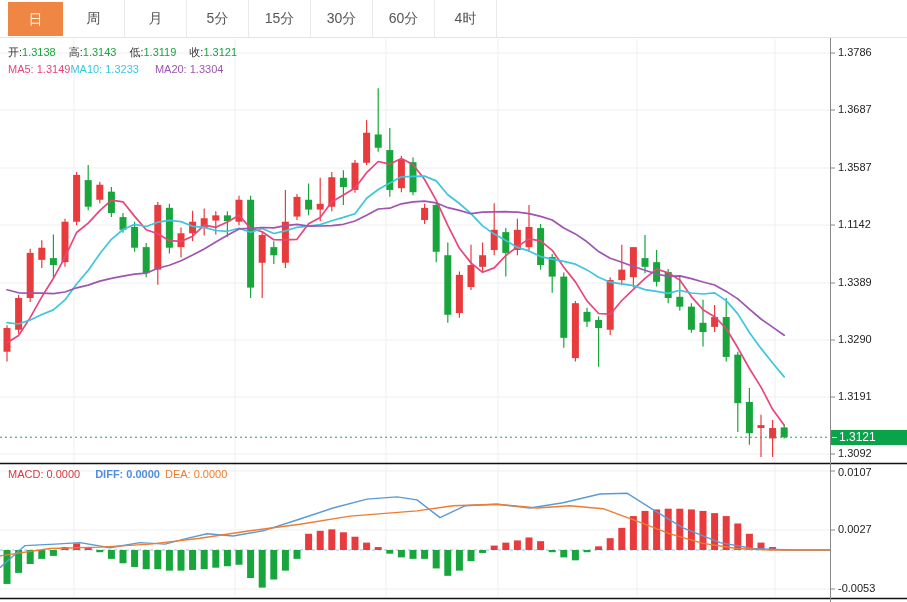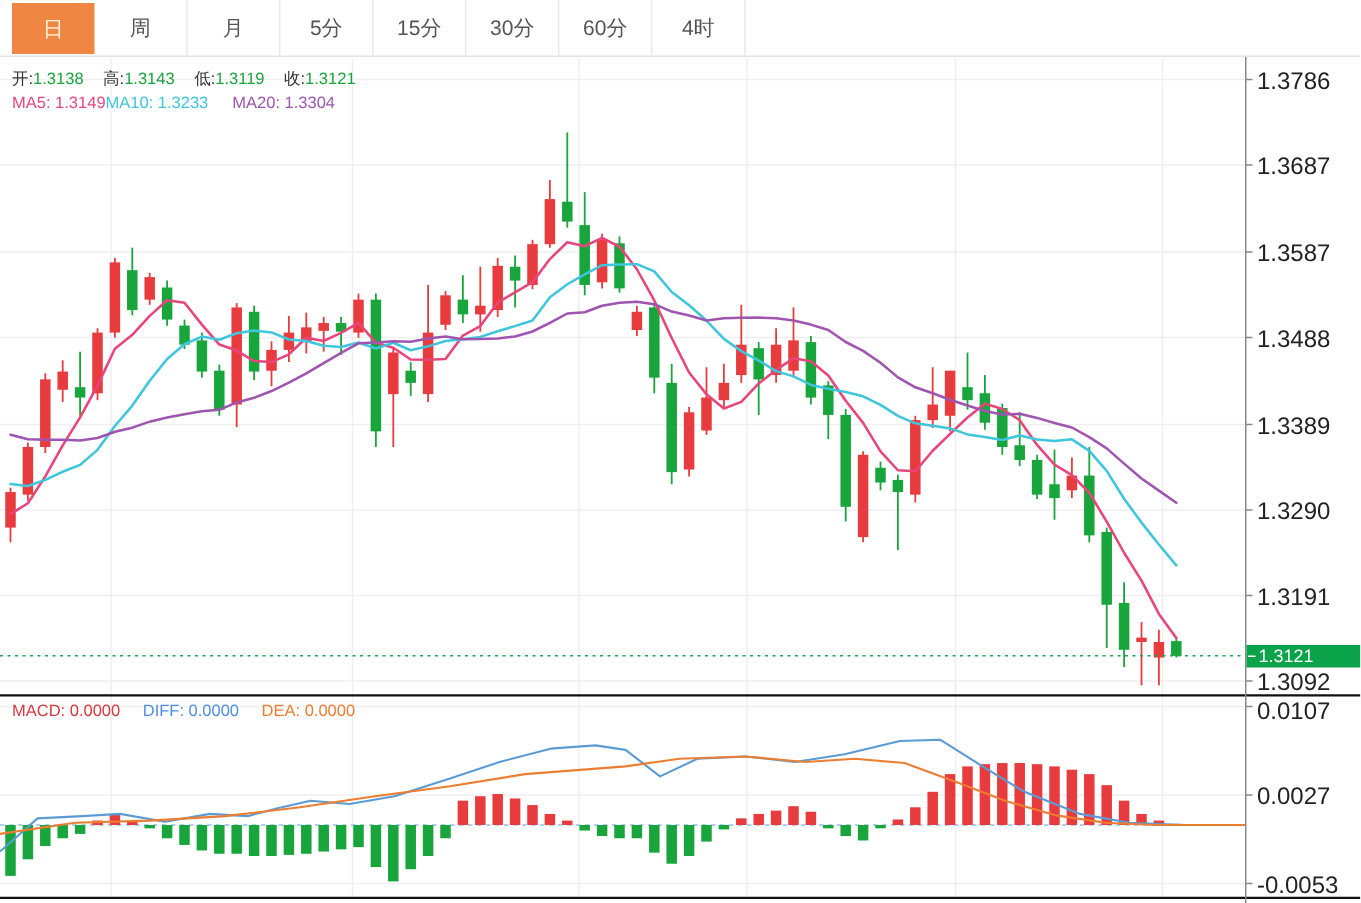--- a/index.html
+++ b/index.html
@@ -15,23 +15,23 @@
   .legend{position:absolute;z-index:3;font-size:11px;white-space:nowrap;}
   .ohlc-legend{left:8px;top:45px;}
   .ohlc-legend .lbl{color:var(--legend-label);}
   .ohlc-legend .val{color:var(--legend-green);margin-right:13px;}
   .ma-legend{left:8px;top:63px;}
   .ma-legend .ma5{color:var(--ma5);}
   .ma-legend .ma10{color:var(--ma10);margin-right:16px;margin-top:34px;}
   .ma-legend .ma20{color:var(--ma20);}
   .macd-legend{left:8px;top:468px;}
   .macd-legend .m-macd{color:var(--macd-red);margin-right:15px;}
-  .macd-legend .m-diff{color:var(--macd-blue);margin-right:15px;}
+  .macd-legend .m-diff{color:var(--macd-blue);margin-right:5px;font-weight:bold;}
   .macd-legend .m-dea{color:var(--macd-orange);}
-  .axis-label{position:absolute;left:838px;font-size:16px;color:#222;z-index:2;white-space:nowrap;}
+  .axis-label{position:absolute;left:838px;font-size:11px;color:#222;z-index:2;white-space:nowrap;}
   .price-badge{position:absolute;left:831px;width:76px;height:15px;background:var(--badge-bg);
        color:#fff;font-size:12px;line-height:15px;z-index:4;padding-left:8px;box-sizing:border-box;}
   .badge-tick{position:absolute;left:1px;top:7px;width:5px;height:1px;background:#fff;}
 </style>
 </head>
 <body>
 
 <div class="app">
 
   <svg id="chart-svg" width="907" height="602" viewBox="0 0 907 602">
@@ -299,21 +299,21 @@
   </div>
 
   <div class="legend macd-legend">
     <span class="m-macd">MACD: 0.0000</span><span class="m-diff">DIFF: 0.0000</span><span class="m-dea">DEA: 0.0000</span>
   </div>
 
   <div id="price-axis">
       <div class="axis-label" style="top: 46px;">1.3786</div>
       <div class="axis-label" style="top: 103px;">1.3687</div>
       <div class="axis-label" style="top: 161px;">1.3587</div>
-      <div class="axis-label" style="top: 218px;">1.3488</div>
+      <div class="axis-label" style="top: 218px;">1.1142</div>
       <div class="axis-label" style="top: 276px;">1.3389</div>
       <div class="axis-label" style="top: 333px;">1.3290</div>
       <div class="axis-label" style="top: 390px;">1.3191</div>
       <div class="axis-label" style="top: 447px;">1.3092</div>
     </div>
   <div id="macd-axis">
       <div class="axis-label" style="top: 466px;">0.0107</div>
       <div class="axis-label" style="top: 523px;">0.0027</div>
       <div class="axis-label" style="top: 582px;">-0.0053</div>
       <div class="axis-label" style="top: 600px;">-0.0133</div>

